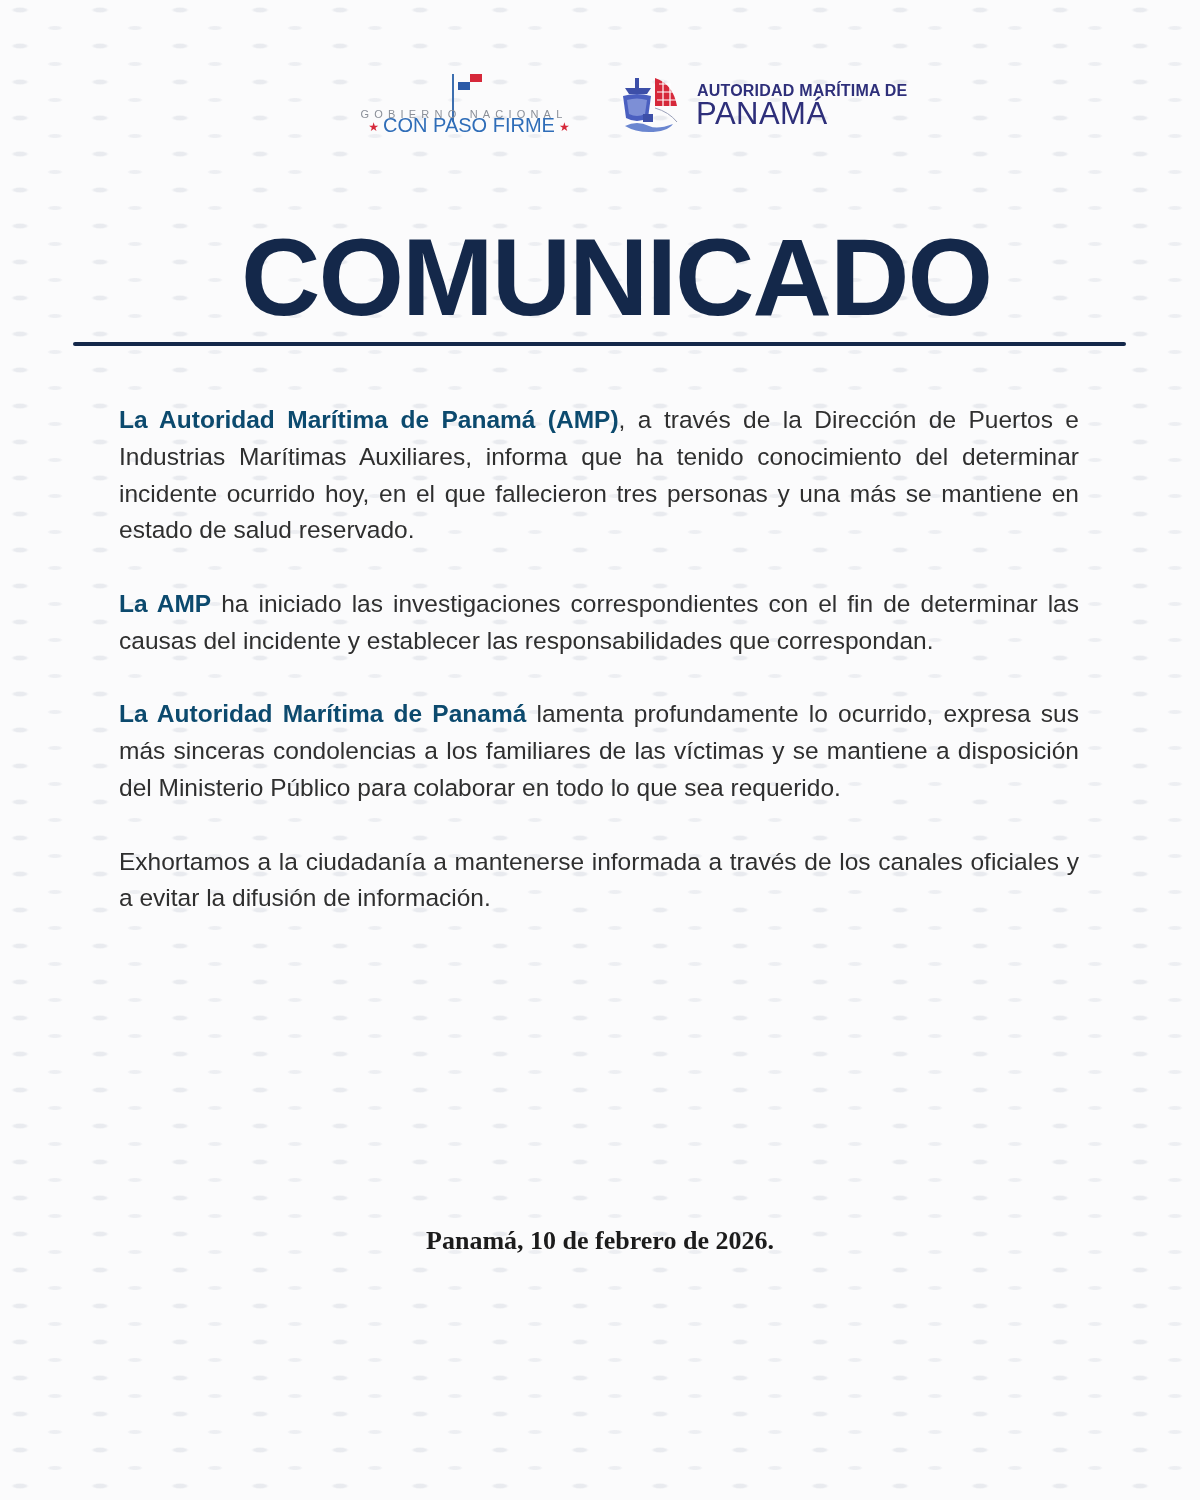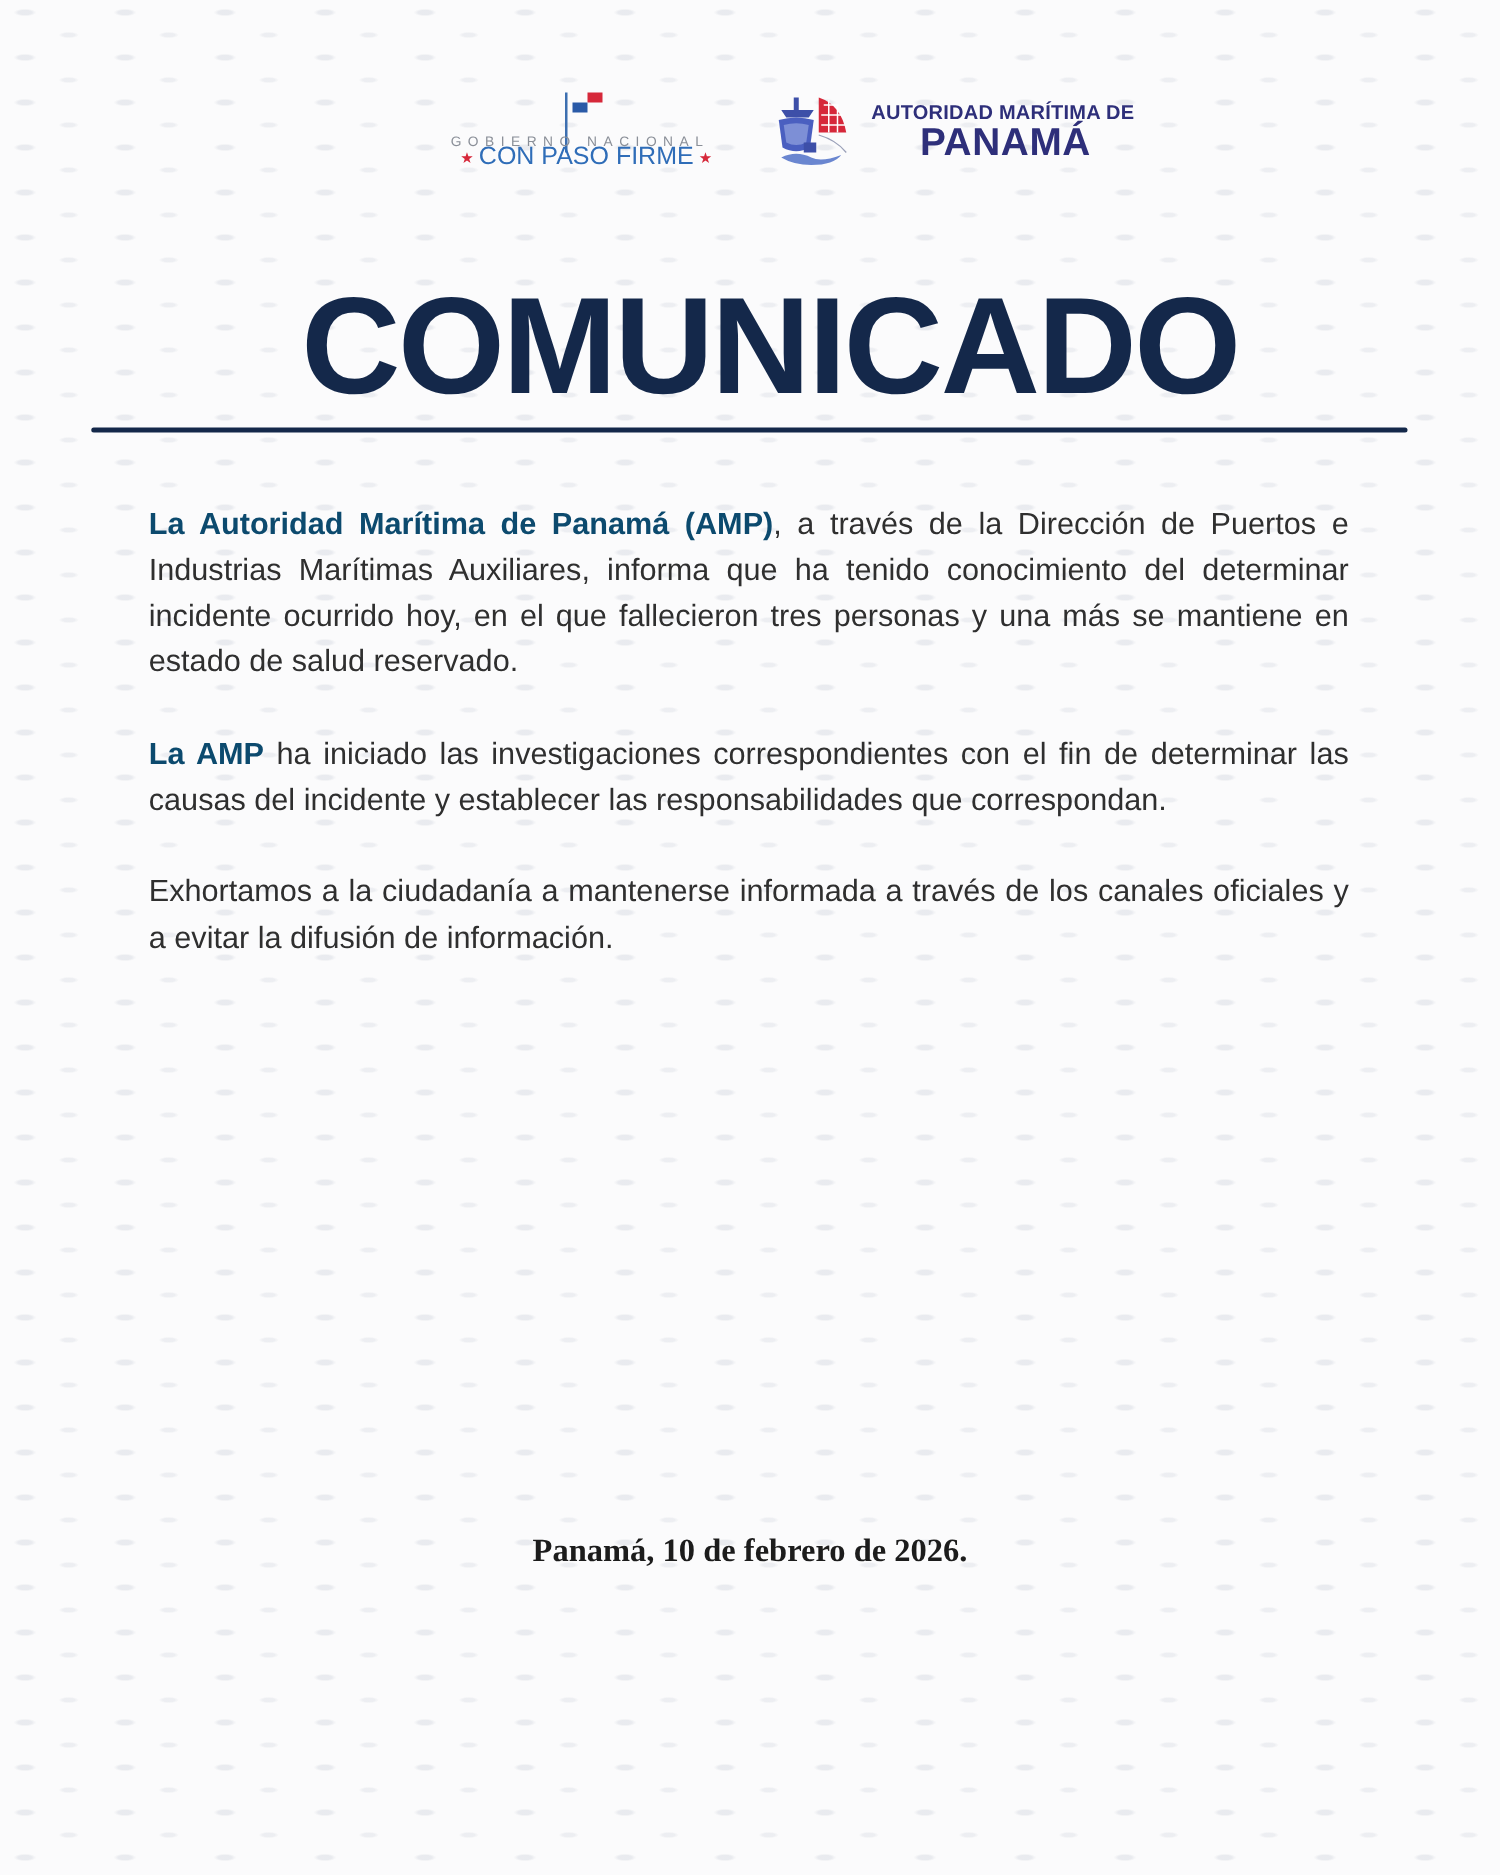--- a/index.html
+++ b/index.html
@@ -18,21 +18,21 @@
   .gob .flag { position: absolute; left: 112px; top: 0; width: 26px; height: 20px; }
   .gob .flag .pole { position: absolute; left: -6px; top: 2px; width: 2px; height: 48px; background: #3d6fb0; }
   .gob .flag .q1 { position: absolute; left: 12px; top: 2px; width: 12px; height: 8px; background: #d6283a; }
   .gob .flag .q2 { position: absolute; left: 0px; top: 10px; width: 12px; height: 8px; background: #2a5aa7; }
   .gob .line1 { position: absolute; left: 0; top: 36px; width: 236px; text-align: center; font-size: 11px; letter-spacing: 5.2px; color: #8a8f98; font-weight: normal; }
   .gob .line2 { position: absolute; left: 5px; top: 42px; width: 236px; text-align: center; font-size: 20px; font-weight: normal; color: #2f6db8; }
   .gob .line2 .star { color: #d6283a; font-size: 12px; vertical-align: middle; padding: 0 4px; }
   .amp { position: absolute; left: 617px; top: 2px; width: 240px; height: 64px; }
   .amp .emblem { position: absolute; left: 0; top: 0; width: 70px; height: 62px; }
   .amp .t1 { position: absolute; left: 80px; top: 8px; font-size: 16px; font-weight: bold; color: #2e2f7a; letter-spacing: 0.2px; white-space: nowrap; }
-  .amp .t2 { position: absolute; left: 79px; top: 22px; font-size: 31px; font-weight: bold; color: #2e2f7a; letter-spacing: 0.5px; white-space: nowrap; margin-left: 40px; }
+  .amp .t2 { position: absolute; left: 79px; top: 22px; font-size: 31px; font-weight: normal; color: #2e2f7a; letter-spacing: 0.5px; white-space: nowrap; }
   .title { position: absolute; top: 222px; left: 0; width: 1200px; text-align: center; font-size: 110px; font-weight: bold; color: #14284a; letter-spacing: -2px; line-height: 110px; padding-left: 16px; }
   .rule { position: absolute; top: 342px; left: 73px; width: 1053px; height: 4px; background: #14284a; border-radius: 2px; }
   .body { position: absolute; left: 119px; top: 402px; width: 960px; font-size: 24.5px; line-height: 36.8px; color: #2f2f2f; text-align: justify; }
   .body p { margin: 0 0 36.8px 0; }
   .body b { color: #0c4a6e; }
   .date { position: absolute; top: 1226px; left: 0; width: 1200px; text-align: center; font-size: 26px; font-weight: bold; color: #1c1c1c; font-family: Liberation Serif, serif; }
 </style>
 </head>
 <body>
 
@@ -64,16 +64,17 @@
     <div class="t2">PANAMÁ</div>
   </div>
 </div>
 
 <div class="title">COMUNICADO</div>
 <div class="rule"></div>
 
 <div class="body">
   <p><b>La Autoridad Marítima de Panamá (AMP)</b><span>, a través de la Dirección de Puertos e Industrias Marítimas Auxiliares, informa que ha tenido conocimiento del determinar incidente ocurrido hoy, en el que fallecieron tres personas y una más se mantiene en estado de salud reservado.</span></p>
   <p><b>La AMP</b><span> ha iniciado las investigaciones correspondientes con el fin de determinar las causas del incidente y establecer las responsabilidades que correspondan.</span></p>
+  <p><b>La Autoridad Marítima de Panamá</b><span> lamenta profundamente lo ocurrido, expresa sus más sinceras condolencias a los familiares de las víctimas y se mantiene a disposición del Ministerio Público para colaborar en todo lo que sea requerido.</span></p>
   <p><span>Exhortamos a la ciudadanía a mantenerse informada a través de los canales oficiales y a evitar la difusión de información.</span></p>
 </div>
 
 <div class="date">Panamá, 10 de febrero de 2026.</div>
 
 </body></html>

